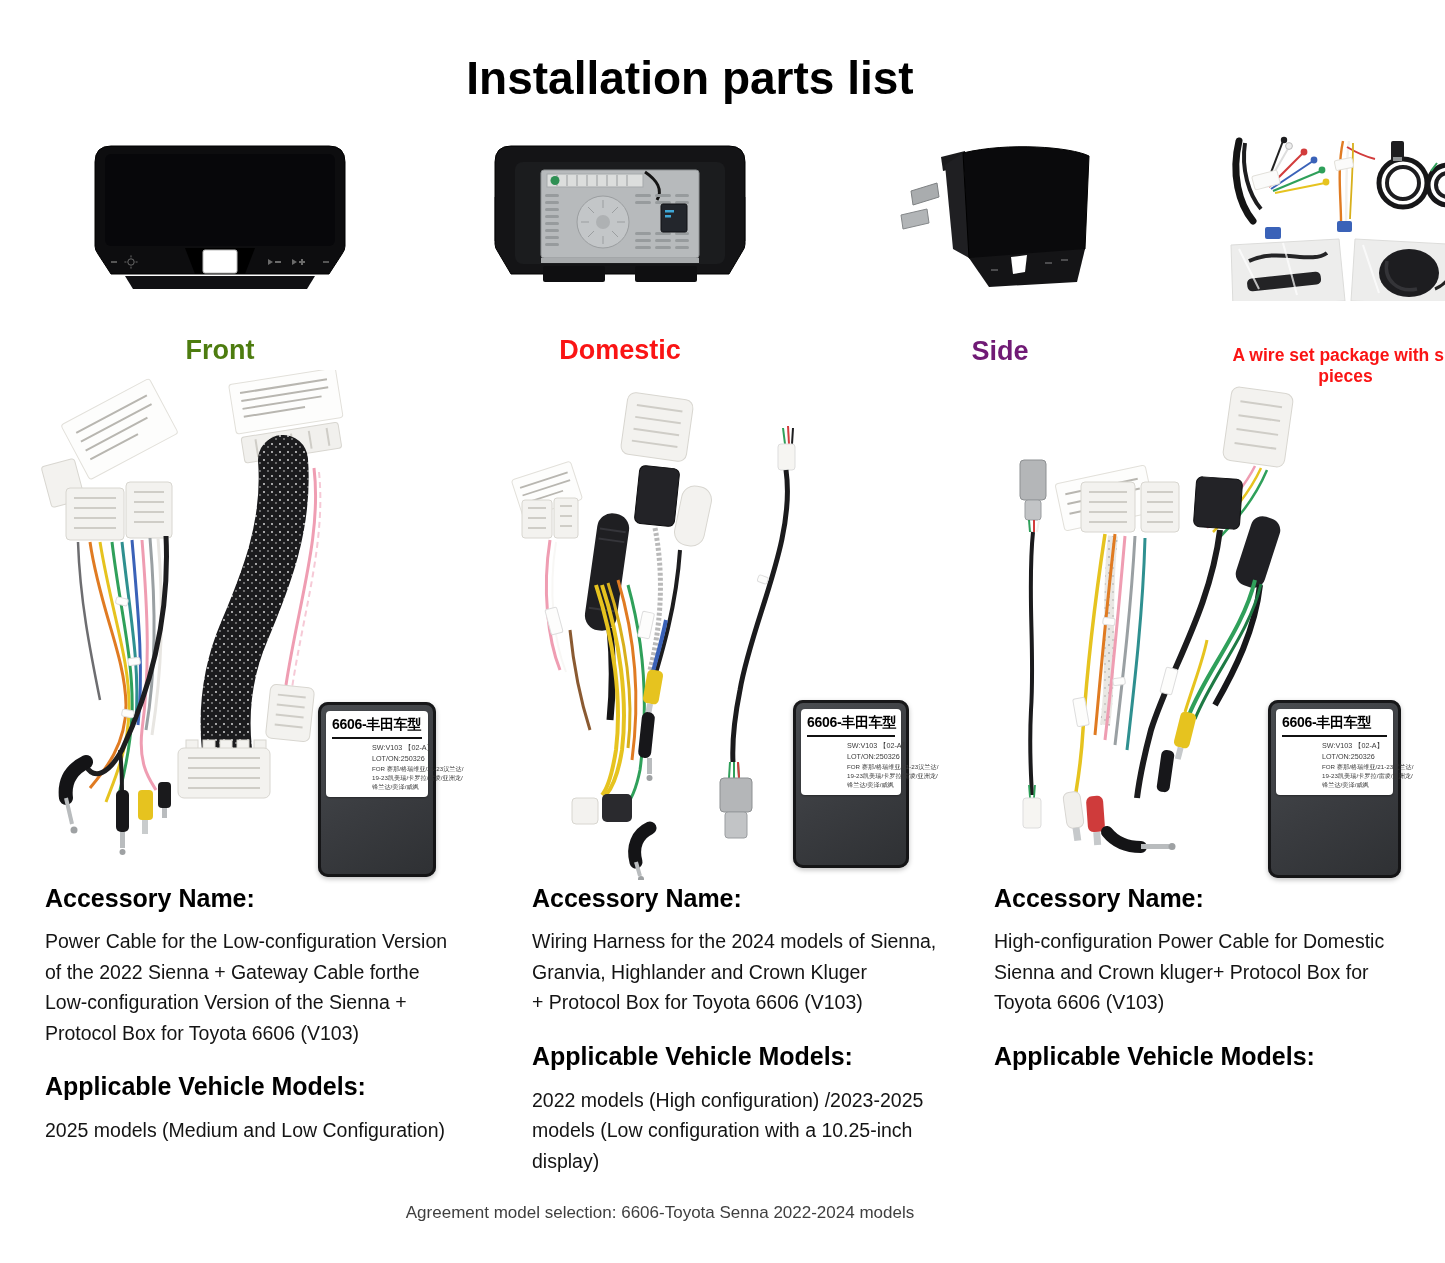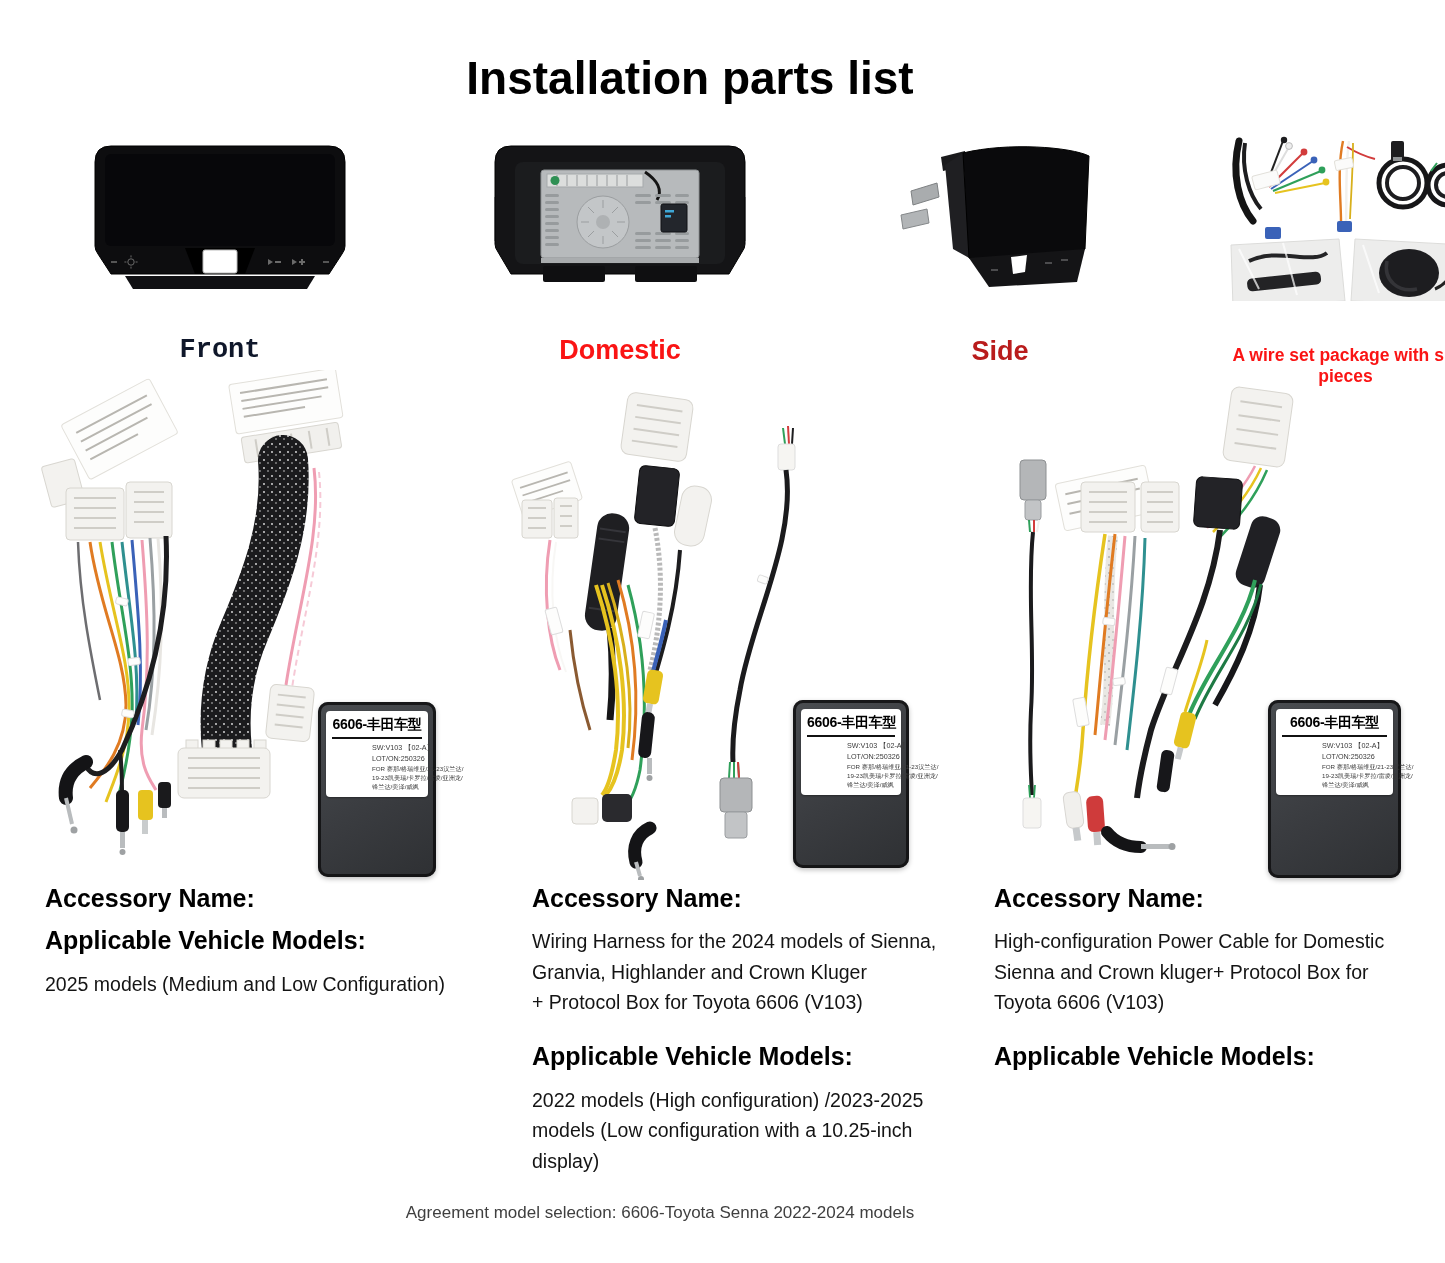--- a/index.html
+++ b/index.html
@@ -30,21 +30,21 @@
   
   .pbox{position:absolute;border-radius:10px;
         background:linear-gradient(150deg,#4a4d51 0%,#3a3c40 55%,#2e3033 100%);
         box-shadow:inset 0 0 0 3px rgba(15,15,17,.85), 0 2px 5px rgba(0,0,0,.25);}
   #p1 .pbox{left:288px;top:332px;width:118px;height:175px;}
   #p2 .pbox{left:303px;top:330px;width:116px;height:168px;}
   #p3 .pbox{left:313px;top:330px;width:133px;height:178px;}
   .pbox-label{position:absolute;left:8px;right:8px;top:9px;background:#fff;border-radius:4px;
               padding:5px 6px 6px;box-shadow:0 1px 2px rgba(0,0,0,.35);}
   .pbox-title{font-size:14px;font-weight:800;color:#000;border-bottom:2.5px solid #111;
-              padding-bottom:3px;margin-bottom:4px;white-space:nowrap;letter-spacing:-.3px;text-align:center;}
+              padding-bottom:3px;margin-bottom:4px;white-space:nowrap;letter-spacing:-.3px;}
   .pbox-line{font-size:7.2px;line-height:10.5px;color:#3a3a3a;white-space:nowrap;margin-left:40px;}
   .pbox-line.sm{font-size:6.2px;line-height:9px;}
   
   .tcol{position:absolute;top:884px;}
   #c1{left:45px;width:462px;}
   #c2{left:532px;width:456px;}
   #c3{left:994px;width:448px;}
   .hd{font-size:25px;font-weight:800;color:#000;margin:0 0 13px;}
   .bd{font-size:19.5px;line-height:30.5px;color:#141414;white-space:pre-line;margin:0 0 24px;}
   .bd.last{margin:0;}
@@ -75,21 +75,21 @@
         <polygon points="183,117 188,120 183,123"></polygon>
           <rect x="190" y="119" width="6" height="2"></rect>
       </g>
       <g fill="#6a6a6a">
         <polygon points="207,117 212,120 207,123"></polygon>
           <rect x="214" y="119" width="6" height="2"></rect>
         <rect x="216" y="117" width="2" height="6"></rect>
       </g>
       <rect x="238" y="119" width="6" height="2" fill="#555"></rect>
     </svg>
-    <figcaption class="cap" style="color: #0f172a; font-family: Liberation Mono, monospace;">Front</figcaption>
+    <figcaption class="cap" style="color: #4d7c0f;">Front</figcaption>
   </figure>
 
   <figure class="fig" id="fig2">
     <svg width="270" height="150" viewBox="0 0 270 150">
       <polygon points="10,55 30,50 30,94 10,99" fill="#86898b" stroke="#5e6163"></polygon>
       <polygon points="240,50 260,55 260,99 240,94" fill="#86898b" stroke="#5e6163"></polygon>
       <path d="M26,4 h218 q16,0 16,16 v82 q0,4 -3,8 l-13,22 h-218 l-13,-22 q-3,-4 -3,-8 v-82 q0,-16 16,-16 z" fill="#141416" stroke="#000"></path>
       <rect x="30" y="20" width="210" height="102" rx="8" fill="#1b1c1e"></rect>
       <rect x="56" y="28" width="158" height="88" rx="3" fill="#b7babc" stroke="#8f9294"></rect>
       <rect x="62" y="32" width="96" height="13" fill="#dcdedd" stroke="#a6a9ab"></rect>
@@ -146,21 +146,21 @@
       <polygon points="18,60 44,52 46,66 20,74" fill="#a9acae" stroke="#7e8183"></polygon>
       <polygon points="8,84 34,78 36,92 10,98" fill="#b2b5b7" stroke="#85888a"></polygon>
       <polygon points="52,34 70,22 78,128 60,118" fill="#1f1f22"></polygon>
       <path d="M70,22 C115,11 178,16 196,25 L192,118 C150,129 100,133 76,127 Z" fill="#0a0a0c" stroke="#000"></path>
       <polygon points="76,127 192,118 184,151 96,156" fill="#141416"></polygon>
       <polygon points="118,126 134,124 132,141 120,143" fill="#ffffff"></polygon>
       <rect x="98" y="138" width="7" height="2" fill="#4c4c4e"></rect>
       <rect x="152" y="131" width="7" height="2" fill="#4c4c4e"></rect>
       <rect x="168" y="128" width="7" height="2" fill="#4c4c4e"></rect>
     </svg>
-    <figcaption class="cap" style="color: #b91c1c;">Side</figcaption>
+    <figcaption class="cap" style="color: #701a75;">Side</figcaption>
   </figure>
 
   <figure class="fig" id="fig4">
     <svg width="245" height="172" viewBox="0 0 245 172">
       <g>
         <path d="M16,12 C8,45 16,75 30,92" stroke="#141414" stroke-width="7" fill="none" stroke-linecap="round"></path>
         <path d="M22,14 C18,40 26,66 38,80" stroke="#1d1d1f" stroke-width="4" fill="none"></path>
         <g stroke-width="2" fill="none">
           <path d="M44,56 L66,18" stroke="#dedede"></path>
             <path d="M46,58 L80,24" stroke="#d23c3c"></path>
@@ -484,20 +484,24 @@
         <div class="pbox-line">LOT/ON:250326</div>
         <div class="pbox-line sm">FOR 赛那/格瑞维亚/21-23汉兰达/</div>
         <div class="pbox-line sm">19-23凯美瑞/卡罗拉/雷凌/亚洲龙/</div>
         <div class="pbox-line sm">锋兰达/奕泽/威飒</div>
       </div>
     </div>
   </div>
 
   <div class="tcol" id="c1">
     <h2 class="hd">Accessory Name:</h2>
+    <p class="bd">Power Cable for the Low-configuration Version
+of the 2022 Sienna + Gateway Cable forthe
+Low-configuration Version of the Sienna +
+Protocol Box for Toyota 6606 (V103)</p>
     <h2 class="hd hd2">Applicable Vehicle Models:</h2>
     <p class="bd last">2025 models (Medium and Low Configuration)</p>
   </div>
 
   <div class="tcol" id="c2">
     <h2 class="hd">Accessory Name:</h2>
     <p class="bd">Wiring Harness for the 2024 models of Sienna,
 Granvia, Highlander and Crown Kluger
 + Protocol Box for Toyota 6606 (V103)</p>
     <h2 class="hd hd2">Applicable Vehicle Models:</h2>

